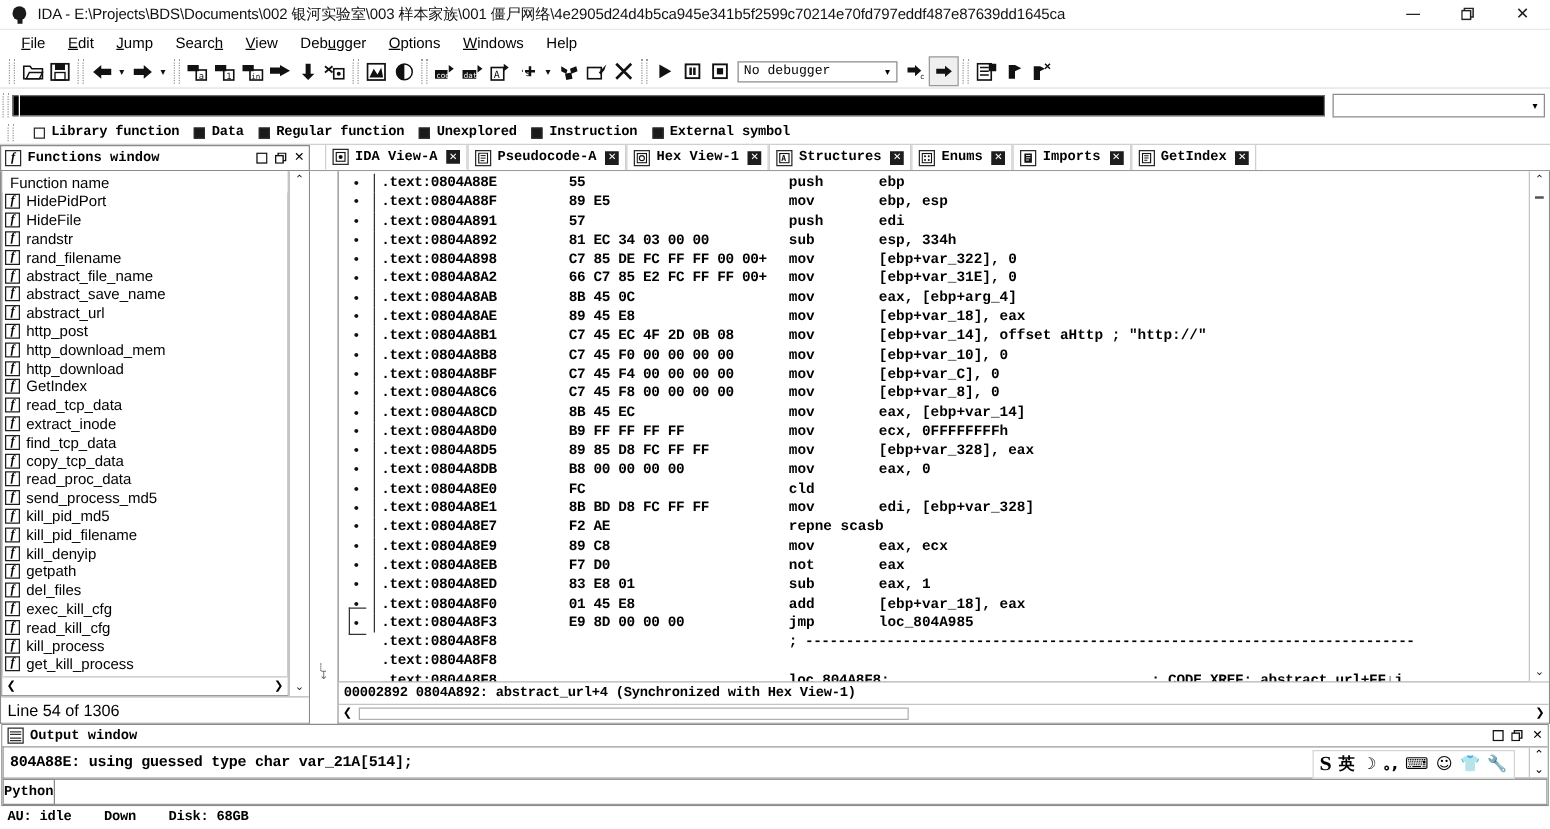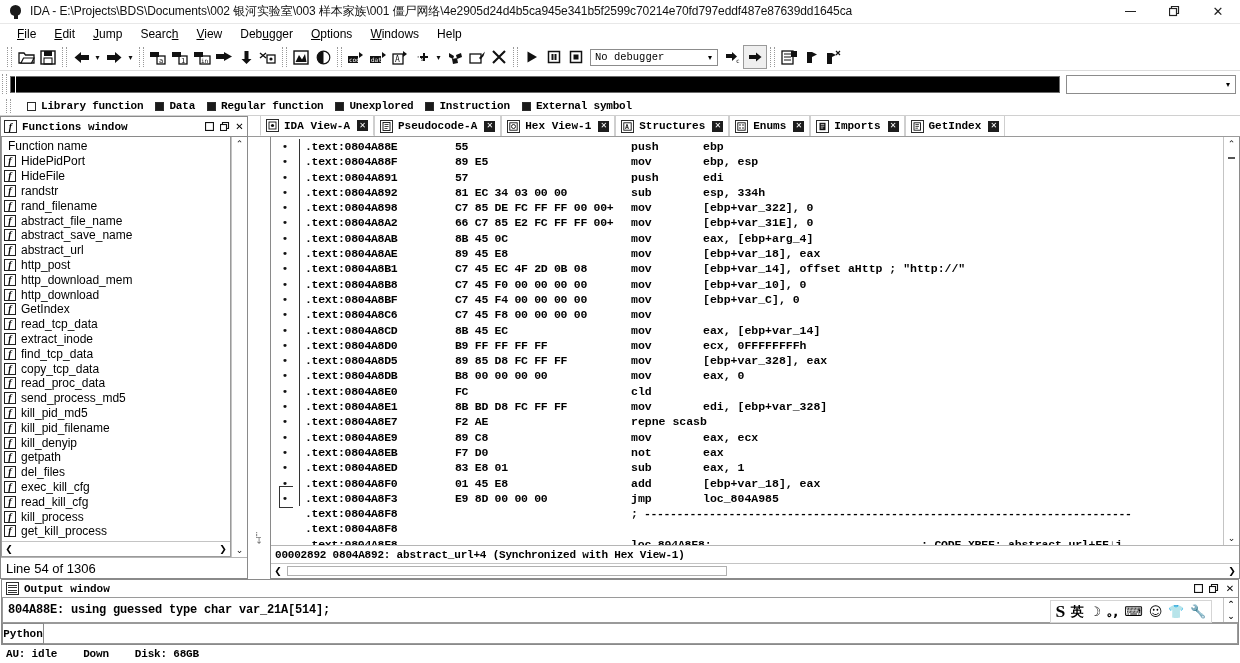--- a/index.html
+++ b/index.html
@@ -1197,21 +1197,21 @@
             <div class="dline"><span class="dmark">•</span><span class="dbar"></span><span class="daddr">.text:0804A88F</span><span class="dbytes">89 E5</span><span class="dmnem">mov</span><span class="dops">ebp, esp</span></div>
             <div class="dline"><span class="dmark">•</span><span class="dbar"></span><span class="daddr">.text:0804A891</span><span class="dbytes">57</span><span class="dmnem">push</span><span class="dops">edi</span></div>
             <div class="dline"><span class="dmark">•</span><span class="dbar"></span><span class="daddr">.text:0804A892</span><span class="dbytes">81 EC 34 03 00 00</span><span class="dmnem">sub</span><span class="dops">esp, 334h</span></div>
             <div class="dline"><span class="dmark">•</span><span class="dbar"></span><span class="daddr">.text:0804A898</span><span class="dbytes">C7 85 DE FC FF FF 00 00+</span><span class="dmnem">mov</span><span class="dops">[ebp+var_322], 0</span></div>
             <div class="dline"><span class="dmark">•</span><span class="dbar"></span><span class="daddr">.text:0804A8A2</span><span class="dbytes">66 C7 85 E2 FC FF FF 00+</span><span class="dmnem">mov</span><span class="dops">[ebp+var_31E], 0</span></div>
             <div class="dline"><span class="dmark">•</span><span class="dbar"></span><span class="daddr">.text:0804A8AB</span><span class="dbytes">8B 45 0C</span><span class="dmnem">mov</span><span class="dops">eax, [ebp+arg_4]</span></div>
             <div class="dline"><span class="dmark">•</span><span class="dbar"></span><span class="daddr">.text:0804A8AE</span><span class="dbytes">89 45 E8</span><span class="dmnem">mov</span><span class="dops">[ebp+var_18], eax</span></div>
             <div class="dline"><span class="dmark">•</span><span class="dbar"></span><span class="daddr">.text:0804A8B1</span><span class="dbytes">C7 45 EC 4F 2D 0B 08</span><span class="dmnem">mov</span><span class="dops">[ebp+var_14], offset aHttp ; "http://"</span></div>
             <div class="dline"><span class="dmark">•</span><span class="dbar"></span><span class="daddr">.text:0804A8B8</span><span class="dbytes">C7 45 F0 00 00 00 00</span><span class="dmnem">mov</span><span class="dops">[ebp+var_10], 0</span></div>
             <div class="dline"><span class="dmark">•</span><span class="dbar"></span><span class="daddr">.text:0804A8BF</span><span class="dbytes">C7 45 F4 00 00 00 00</span><span class="dmnem">mov</span><span class="dops">[ebp+var_C], 0</span></div>
-            <div class="dline"><span class="dmark">•</span><span class="dbar"></span><span class="daddr">.text:0804A8C6</span><span class="dbytes">C7 45 F8 00 00 00 00</span><span class="dmnem">mov</span></div>
+            <div class="dline"><span class="dmark">•</span><span class="dbar"></span><span class="daddr">.text:0804A8C6</span><span class="dbytes">C7 45 F8 00 00 00 00</span><span class="dmnem">mov</span><span class="dops">[ebp+var_8], 0</span></div>
             <div class="dline"><span class="dmark">•</span><span class="dbar"></span><span class="daddr">.text:0804A8CD</span><span class="dbytes">8B 45 EC</span><span class="dmnem">mov</span><span class="dops">eax, [ebp+var_14]</span></div>
             <div class="dline"><span class="dmark">•</span><span class="dbar"></span><span class="daddr">.text:0804A8D0</span><span class="dbytes">B9 FF FF FF FF</span><span class="dmnem">mov</span><span class="dops">ecx, 0FFFFFFFFh</span></div>
             <div class="dline"><span class="dmark">•</span><span class="dbar"></span><span class="daddr">.text:0804A8D5</span><span class="dbytes">89 85 D8 FC FF FF</span><span class="dmnem">mov</span><span class="dops">[ebp+var_328], eax</span></div>
             <div class="dline"><span class="dmark">•</span><span class="dbar"></span><span class="daddr">.text:0804A8DB</span><span class="dbytes">B8 00 00 00 00</span><span class="dmnem">mov</span><span class="dops">eax, 0</span></div>
             <div class="dline"><span class="dmark">•</span><span class="dbar"></span><span class="daddr">.text:0804A8E0</span><span class="dbytes">FC</span><span class="dmnem">cld</span><span class="dops"></span></div>
             <div class="dline"><span class="dmark">•</span><span class="dbar"></span><span class="daddr">.text:0804A8E1</span><span class="dbytes">8B BD D8 FC FF FF</span><span class="dmnem">mov</span><span class="dops">edi, [ebp+var_328]</span></div>
             <div class="dline"><span class="dmark">•</span><span class="dbar"></span><span class="daddr">.text:0804A8E7</span><span class="dbytes">F2 AE</span><span class="dmnem">repne scasb</span><span class="dops"></span></div>
             <div class="dline"><span class="dmark">•</span><span class="dbar"></span><span class="daddr">.text:0804A8E9</span><span class="dbytes">89 C8</span><span class="dmnem">mov</span><span class="dops">eax, ecx</span></div>
             <div class="dline"><span class="dmark">•</span><span class="dbar"></span><span class="daddr">.text:0804A8EB</span><span class="dbytes">F7 D0</span><span class="dmnem">not</span><span class="dops">eax</span></div>
             <div class="dline"><span class="dmark">•</span><span class="dbar"></span><span class="daddr">.text:0804A8ED</span><span class="dbytes">83 E8 01</span><span class="dmnem">sub</span><span class="dops">eax, 1</span></div>

